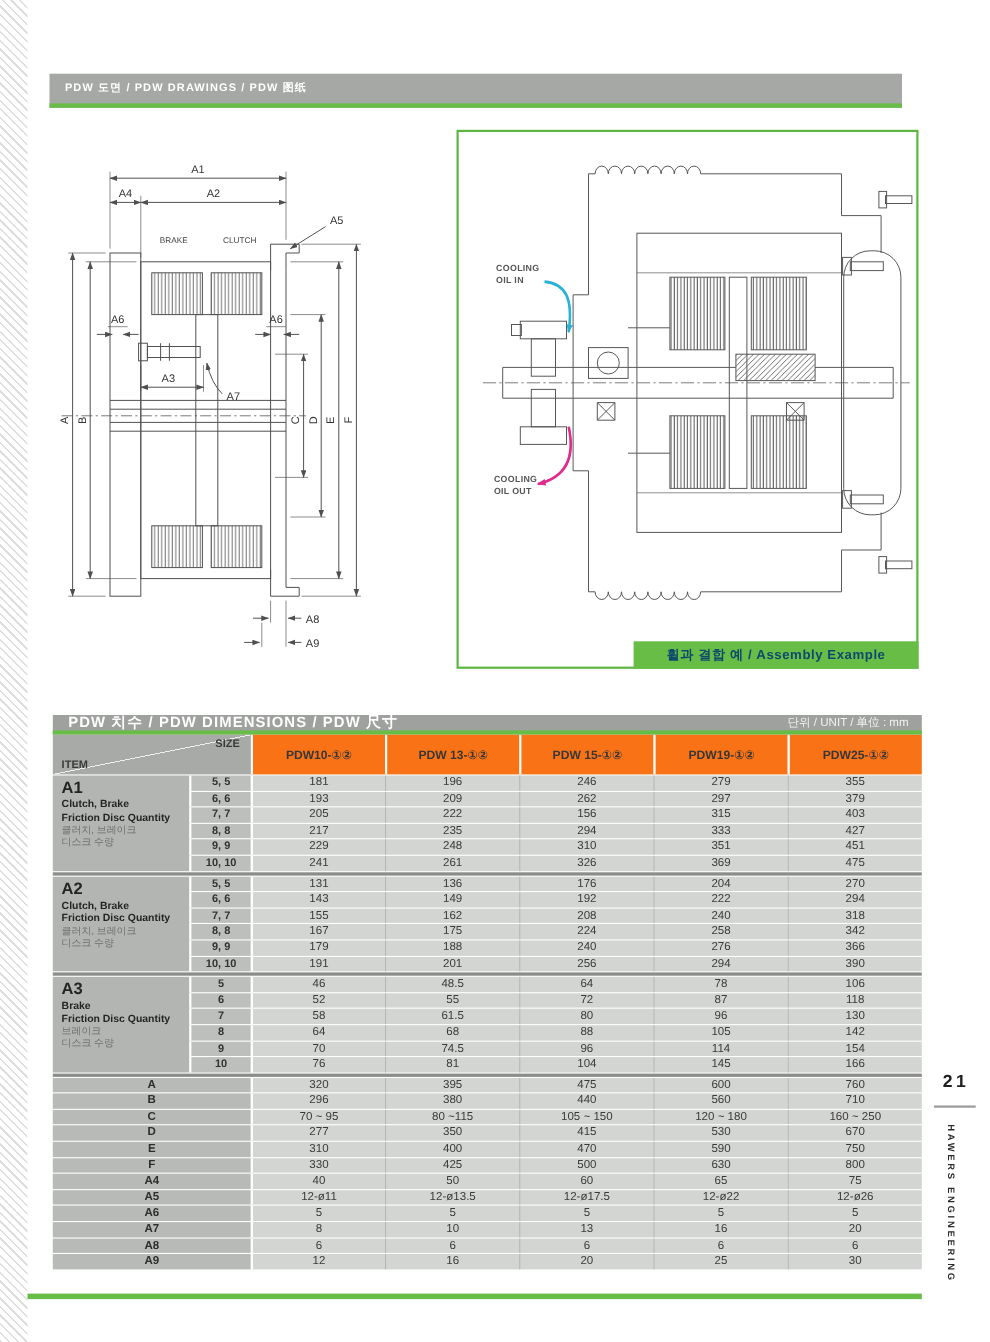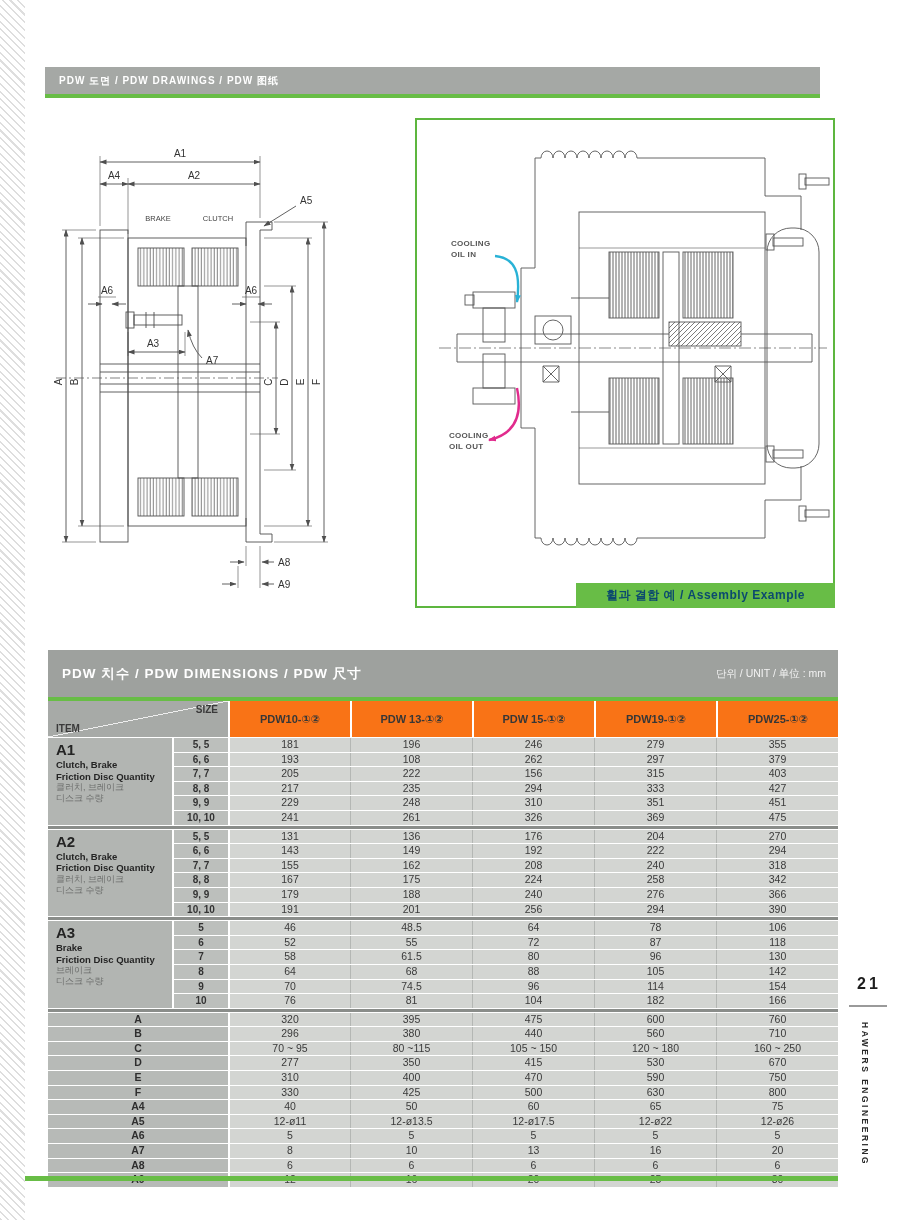--- a/index.html
+++ b/index.html
@@ -15,21 +15,21 @@
     font-size:10px; font-weight:bold; letter-spacing:1px; line-height:27px; padding-left:14px; }
 
   .ldraw { position:absolute; left:50px; top:126px; }
   .asm-box { position:absolute; left:415px; top:118px; width:420px; height:490px;
     border:2px solid #5db63f; background:#fff; }
   .asm-caption { position:absolute; right:-2px; bottom:-2px; height:25px;
     background:#68bd46; color:#0c4a6e; font-size:12px; font-weight:bold;
     line-height:25px; padding:0 30px; letter-spacing:0.5px; }
 
   .tbl-wrap { position:absolute; left:48px; top:650px; width:790px; }
-  .tbl-title { height:51px; background:#9ea19e; border-bottom:4px solid #68bd46;
+  .tbl-title { height:18px; background:#9ea19e; border-bottom:4px solid #68bd46;
     color:#fff; display:flex; justify-content:space-between; align-items:center;
     padding:0 12px 0 14px; }
   .tbl-title .t { font-size:13.5px; font-weight:bold; letter-spacing:1px; }
   .tbl-title .u { font-size:10.5px; color:#f2f2f2; }
 
   .dim-grid { display:grid; grid-template-columns:124px 56px repeat(5,122px);
     row-gap:1px; background:#fff; }
   .hcell { height:36px; background:#f97316; color:#373737; font-weight:bold;
     font-size:11px; display:flex; align-items:center; justify-content:center;
     border-left:2px solid #fff; }
@@ -290,21 +290,21 @@
           <div class="kl">디스크 수량</div>
         </div>
         <div class="scell">5, 5</div>
         <div class="dcell c1">181</div>
         <div class="dcell cn">196</div>
         <div class="dcell cn">246</div>
         <div class="dcell cn">279</div>
         <div class="dcell cn">355</div>
         <div class="scell">6, 6</div>
         <div class="dcell c1">193</div>
-        <div class="dcell cn">108</div>
+        <div class="dcell cn">209</div>
         <div class="dcell cn">262</div>
         <div class="dcell cn">297</div>
         <div class="dcell cn">379</div>
         <div class="scell">7, 7</div>
         <div class="dcell c1">205</div>
         <div class="dcell cn">222</div>
         <div class="dcell cn">156</div>
         <div class="dcell cn">315</div>
         <div class="dcell cn">403</div>
         <div class="scell">8, 8</div>
@@ -404,21 +404,21 @@
         <div class="scell">9</div>
         <div class="dcell c1">70</div>
         <div class="dcell cn">74.5</div>
         <div class="dcell cn">96</div>
         <div class="dcell cn">114</div>
         <div class="dcell cn">154</div>
         <div class="scell">10</div>
         <div class="dcell c1">76</div>
         <div class="dcell cn">81</div>
         <div class="dcell cn">104</div>
-        <div class="dcell cn">182</div>
+        <div class="dcell cn">145</div>
         <div class="dcell cn">166</div>
         <div class="sep"></div>
         <div class="slabel">A</div>
         <div class="dcell c1">320</div>
         <div class="dcell cn">395</div>
         <div class="dcell cn">475</div>
         <div class="dcell cn">600</div>
         <div class="dcell cn">760</div>
         <div class="slabel">B</div>
         <div class="dcell c1">296</div>

